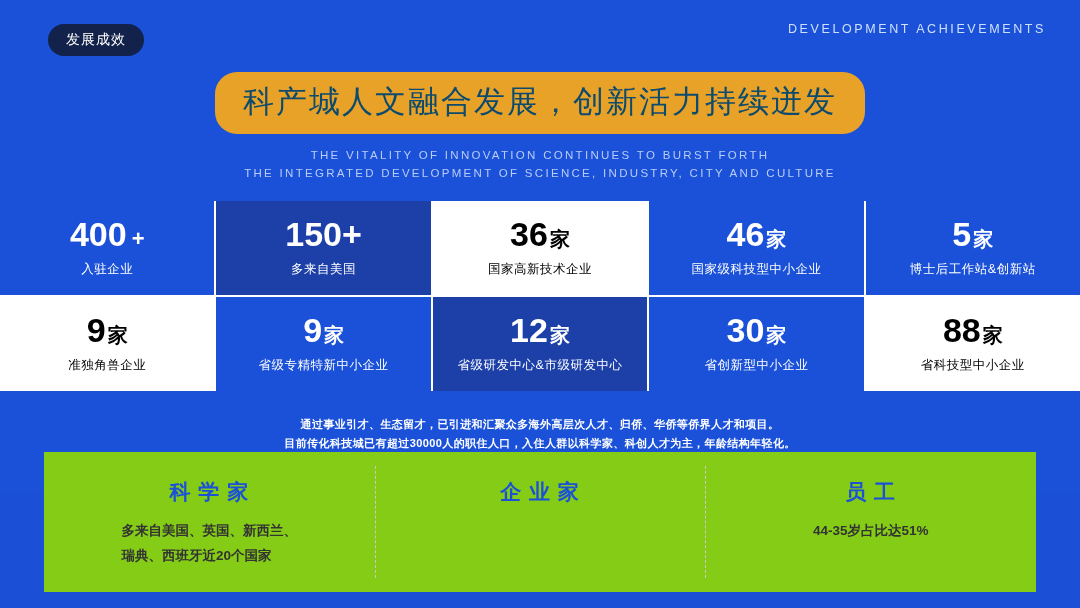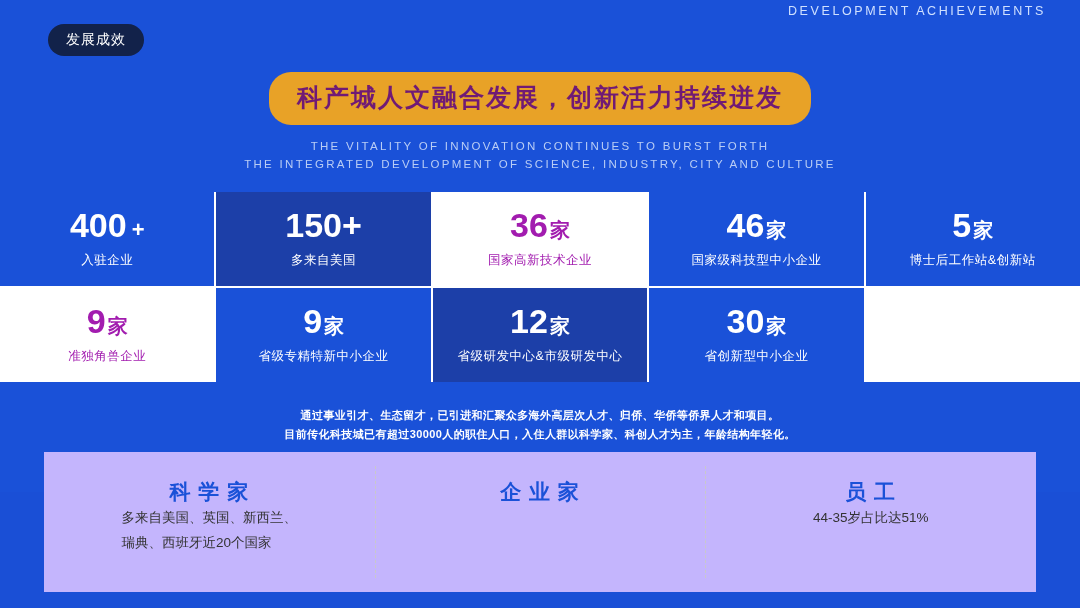--- a/index.html
+++ b/index.html
@@ -26,38 +26,38 @@
     background: #12224a;
     color: #ffffff;
     font-size: 14px;
     letter-spacing: 1px;
     padding: 7px 18px;
     border-radius: 16px;
     white-space: nowrap;
   }
   .header-en {
     position: absolute;
-    right: 34px; top: 4px;
+    right: 34px; top: 22px;
     color: #cfe0ff;
     font-size: 12.5px;
     letter-spacing: 2.6px;
     white-space: nowrap;
   }
 
   
   .title-wrap {
     text-align: center;
     margin-top: 12px;
   }
   .title-pill {
     display: inline-block;
     background: #e8a227;
-    color: #701a75;
-    font-size: 25px;
-    font-weight: bold;
+    color: #0c4a6e;
+    font-size: 31px;
+    font-weight: normal;
     letter-spacing: 2px;
     padding: 9px 28px 11px;
     border-radius: 22px;
     white-space: nowrap;
   }
   .subtitle {
     margin-top: 12px;
     color: #b9cdf5;
     font-size: 11.5px;
     letter-spacing: 2.3px;
@@ -79,21 +79,21 @@
   .cell {
     display: flex;
     flex-direction: column;
     align-items: center;
     justify-content: center;
     background: #1a51d8;
     color: #ffffff;
     padding: 6px 4px;
   }
   .cell.dark { background: #1c3fa8; text-align: center; }
-  .cell.white { background: #ffffff; color: #a21caf; }
+  .cell.white { background: #ffffff; color: #000000; }
   .cell .num {
     font-size: 34px;
     font-weight: bold;
     line-height: 1.05;
     letter-spacing: 0px;
     white-space: nowrap;
   }
   .cell .num .unit {
     font-size: 20px;
     font-weight: bold;
@@ -121,21 +121,21 @@
     line-height: 1.75;
     letter-spacing: .4px;
   }
 
   
   .card {
     position: absolute;
     left: 44px; right: 44px;
     top: 452px;
     height: 140px;
-    background: #c4b5fd;
+    background: #84cc16;
     display: flex;
   }
   .card-col {
     flex: 1;
     display: flex;
     flex-direction: column;
     align-items: center;
     padding-top: 26px;
     position: relative;
   }
@@ -146,24 +146,26 @@
     border-left: 1px dashed #c9c9c9;
   }
   .card-h {
     color: #1a51d8;
     font-size: 21px;
     font-weight: bold;
     letter-spacing: 1px;
     white-space: nowrap;
   }
   .card-line {
+    margin-top: 13px;
     color: #333333;
     font-size: 13.5px;
     line-height: 1.85;
     white-space: nowrap;
+    font-weight: bold;
   }
 </style>
 </head>
 <body>
 
 <div class="slide">
 
   <div class="header">
     <div class="badge">发展成效</div>
     <div class="header-en">DEVELOPMENT ACHIEVEMENTS</div>
@@ -235,20 +237,26 @@
       <div class="lbl">省级研发中心&amp;市级研发中心</div>
     </div>
 
     <div class="cell">
       <div class="num">
         <span>30</span><span class="unit">家</span>
       </div>
       <div class="lbl">省创新型中小企业</div>
     </div>
 
+    <div class="cell white">
+      <div class="num">
+        <span>88</span><span class="unit">家</span>
+      </div>
+      <div class="lbl">省科技型中小企业</div>
+    </div>
 
   </div>
 
   <div class="narrative">
     <div>通过事业引才、生态留才，已引进和汇聚众多海外高层次人才、归侨、华侨等侨界人才和项目。</div>
     <div>目前传化科技城已有超过30000人的职住人口，入住人群以科学家、科创人才为主，年龄结构年轻化。</div>
   </div>
 
   <div class="card">
     <div class="card-col">

